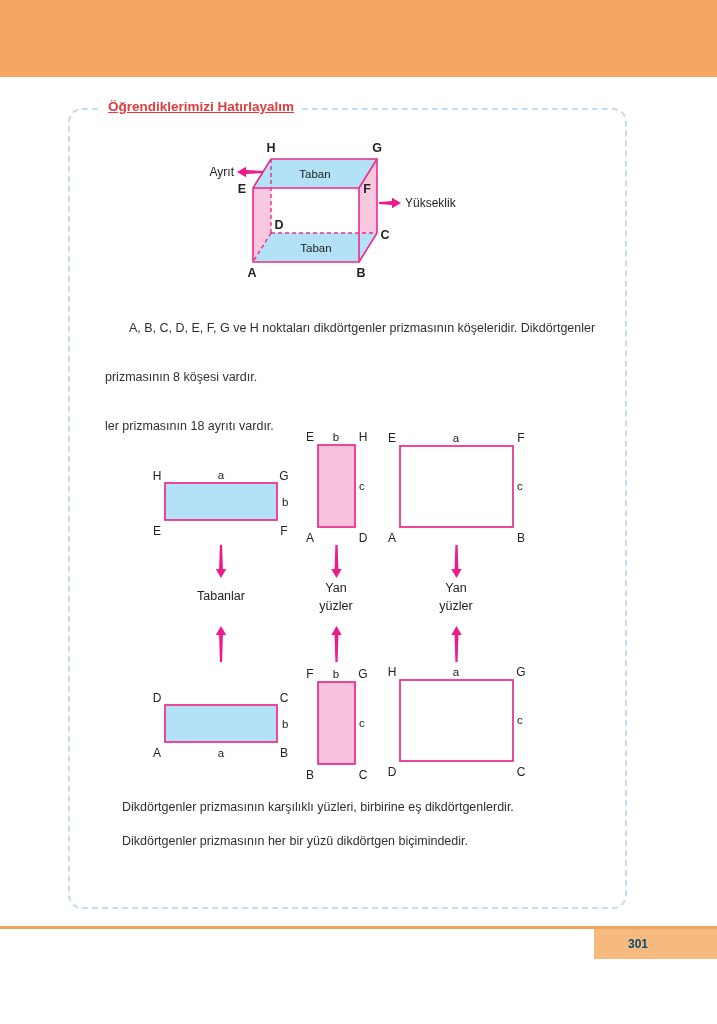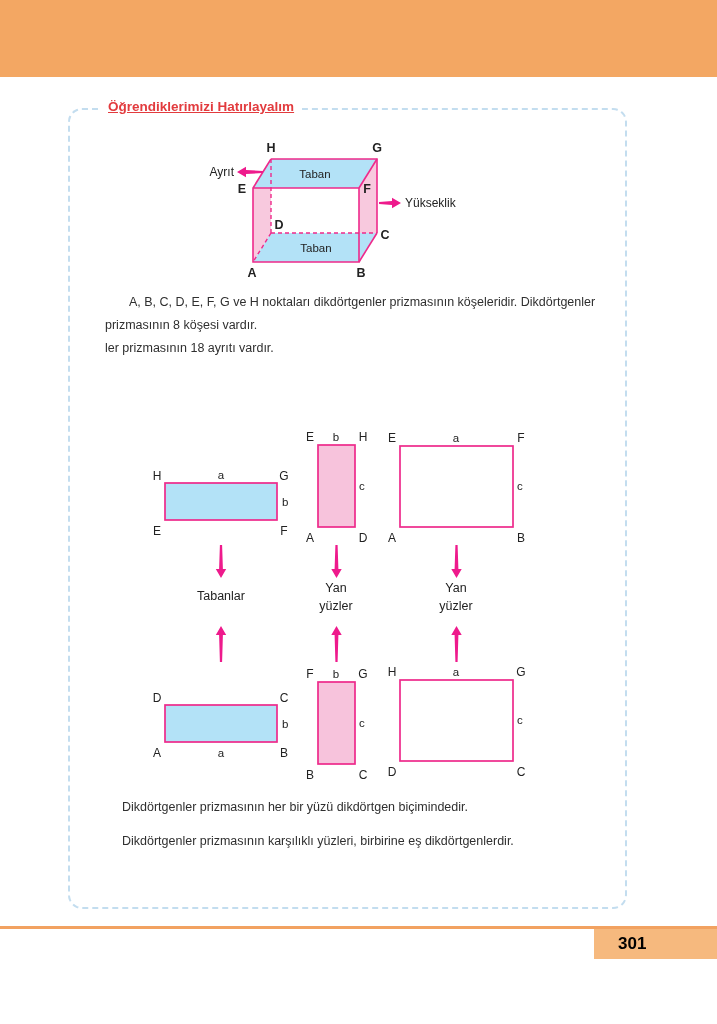--- a/index.html
+++ b/index.html
@@ -6,28 +6,28 @@
   .page{position:relative;width:717px;height:1024px;background:#ffffff;overflow:hidden;
         font-family:"Liberation Sans", sans-serif;color:#2f2f2f;}
   .header-bar{position:absolute;left:0;top:0;width:717px;height:77px;background:#f3a763;}
   .recall-box{position:absolute;left:68px;top:108px;width:555px;height:797px;
               border:2px dashed #c3ddef;border-radius:14px;}
   .box-title{position:absolute;left:100px;top:99px;background:#ffffff;padding:0 8px;
              font-size:13.5px;font-weight:bold;color:#e23b3e;white-space:nowrap;text-decoration:underline;}
   .prism-svg{position:absolute;left:195px;top:135px;}
   .faces-svg{position:absolute;left:100px;top:420px;}
   .body-text{position:absolute;left:105px;top:291px;width:510px;font-size:12.5px;line-height:23px;color:#2f2f2f;}
-  .body-text .line{white-space:nowrap;}
+  .body-text .line{white-space:nowrap;margin-top:26px;}
   .body-text .ind{padding-left:24px;}
   .notes{position:absolute;left:122px;top:797px;font-size:12.5px;color:#2f2f2f;}
   .notes .note-line{margin:0 0 14px 0;line-height:20px;white-space:nowrap;}
   .footer-line{position:absolute;left:0;top:926px;width:717px;height:3px;background:#f2a261;}
   .footer-box{position:absolute;left:594px;top:929px;width:123px;height:30px;background:#f6b97e;}
-  .footer-box .pagenum{display:block;padding-left:24px;line-height:30px;
-                       font-size:17px;font-weight:bold;color:#000000;}
+  .footer-box .pagenum{display:block;padding-left:34px;line-height:30px;
+                       font-size:12px;font-weight:bold;color:#0c4a6e;}
   svg text{font-family:"Liberation Sans", sans-serif;fill:#222222;}
   .vtx{font-size:12.5px;font-weight:bold;}
   .vtx2{font-size:12px;}
   .dim{font-size:11.5px;}
   .facelab{font-size:11.5px;}
   .arrlab{font-size:12px;}
   .collab{font-size:12.5px;}
 </style>
 </head>
 <body>
@@ -148,22 +148,22 @@
       <text class="vtx2" x="292" y="256" text-anchor="middle">H</text>
       <text class="vtx2" x="421" y="256" text-anchor="middle">G</text>
       <text class="dim" x="356" y="256" text-anchor="middle">a</text>
       <text class="dim" x="417" y="304" text-anchor="start">c</text>
       <text class="vtx2" x="292" y="356" text-anchor="middle">D</text>
       <text class="vtx2" x="421" y="356" text-anchor="middle">C</text>
     </g>
   </svg>
 
   <div class="notes">
+    <p class="note-line">Dikdörtgenler prizmasının karşılıklı yüzleri, birbirine eş dikdörtgenlerdir.</p>
     <p class="note-line">Dikdörtgenler prizmasının her bir yüzü dikdörtgen biçimindedir.</p>
-    <p class="note-line">Dikdörtgenler prizmasının karşılıklı yüzleri, birbirine eş dikdörtgenlerdir.</p>
   </div>
 
   <div class="footer-line"></div>
   <div class="footer-box">
     <span class="pagenum">301</span>
   </div>
 
 </div>
 
 </body></html>

